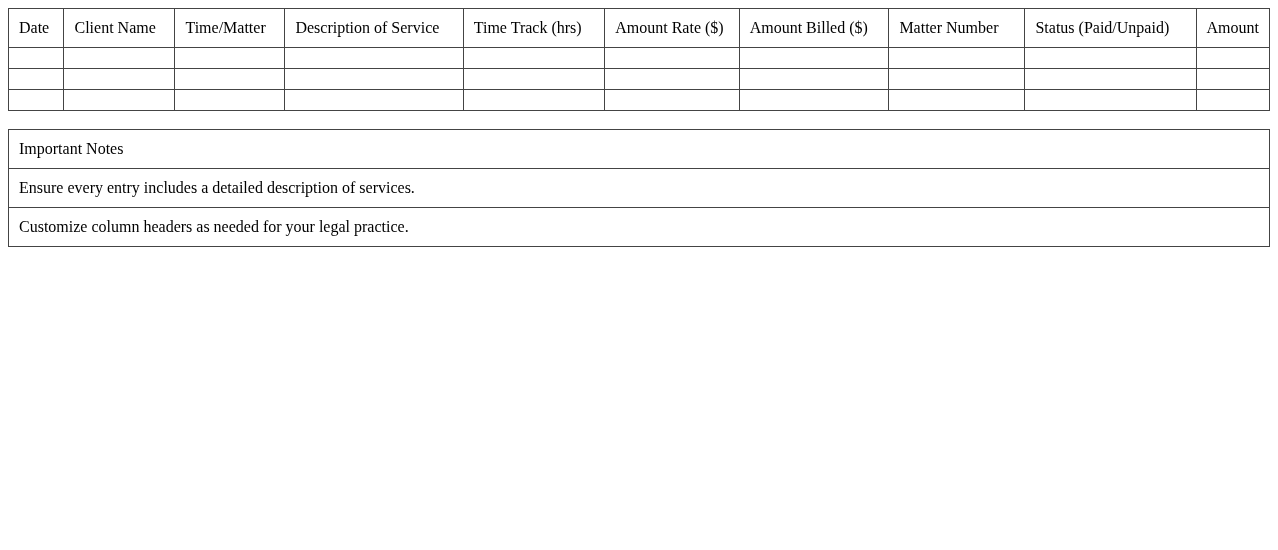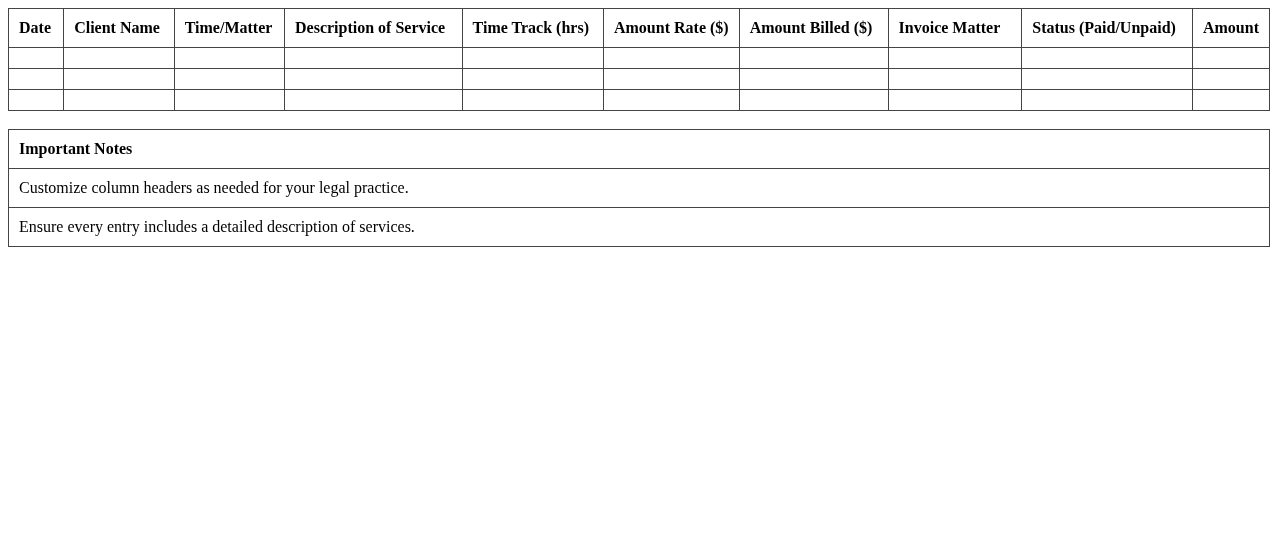--- a/index.html
+++ b/index.html
@@ -1,39 +1,39 @@
 <!DOCTYPE html>
 <html><head>
 <meta charset="utf-8">
 <style>
   html, body { margin: 0; padding: 0; background: #ffffff; }
   body { width: 1278px; height: 550px; position: relative; font-family: "Liberation Serif", serif; color: #000; }
   table { border-collapse: collapse; position: absolute; left: 8px; font-size: 16px; }
   td, th { border: 1px solid #444; padding: 0 10px; text-align: left; }
   #billing { top: 8px; width: 1262px; }
-  #billing th { height: 38px; font-weight: bold; white-space: nowrap; }
+  #billing th { height: 38px; font-weight: normal; white-space: nowrap; }
   #billing td { height: 20px; padding: 0; }
   #notes { top: 129px; width: 1262px; }
   #notes td { height: 38px; }
-  #notes .head { font-weight: bold; }
+  #notes .head { font-weight: normal; }
 </style>
 </head>
 <body>
 
 <table id="billing">
   <thead>
     <tr>
       <th style="width:35px">Date</th>
       <th style="width:91px">Client Name</th>
       <th style="width:90px">Time/Matter</th>
       <th style="width:159px">Description of Service</th>
       <th style="width:122px">Time Track (hrs)</th>
       <th style="width:114px">Amount Rate ($)</th>
       <th style="width:130px">Amount Billed ($)</th>
-      <th style="width:117px">Invoice Matter</th>
+      <th style="width:117px">Matter Number</th>
       <th style="width:152px">Status (Paid/Unpaid)</th>
       <th>Amount</th>
     </tr>
   </thead>
   <tbody>
     <tr>
       <td></td>
       <td></td>
       <td></td>
       <td></td>
@@ -70,19 +70,19 @@
     </tr>
   </tbody>
 </table>
 
 <table id="notes">
   <tbody>
       <tr>
         <td class="head">Important Notes</td>
       </tr>
   <tr>
-        <td>Customize column headers as needed for your legal practice.</td>
+        <td>Ensure every entry includes a detailed description of services.</td>
       </tr>
   <tr>
-        <td>Ensure every entry includes a detailed description of services.</td>
+        <td>Customize column headers as needed for your legal practice.</td>
       </tr>
 </tbody>
   </table>
 
 </body></html>

